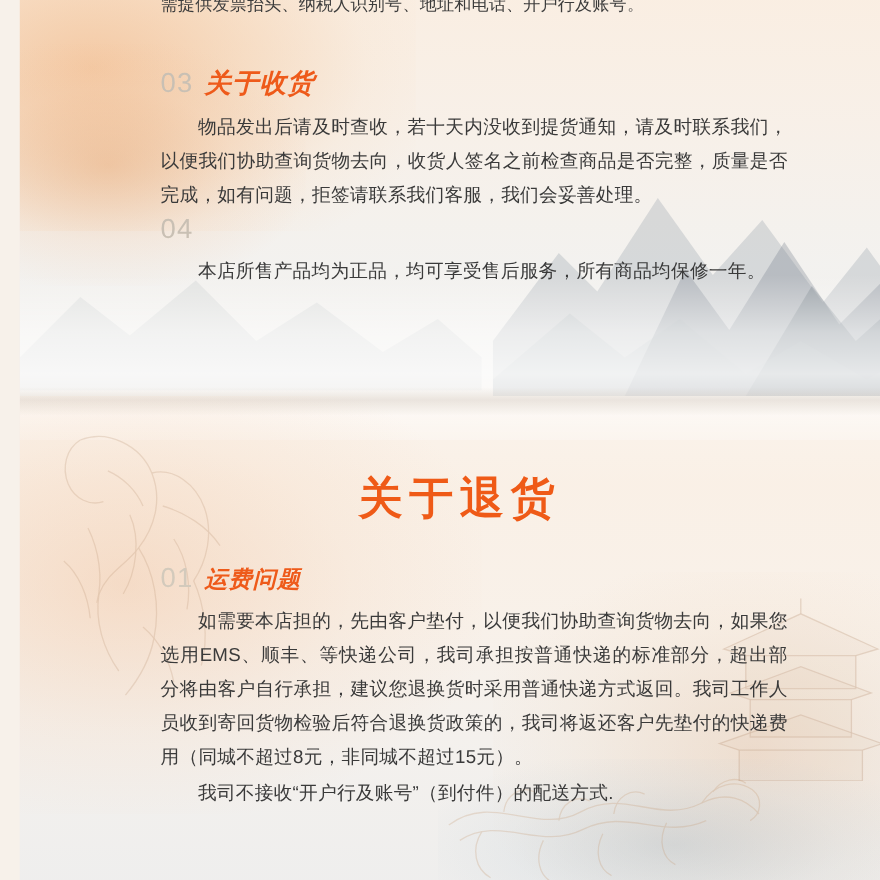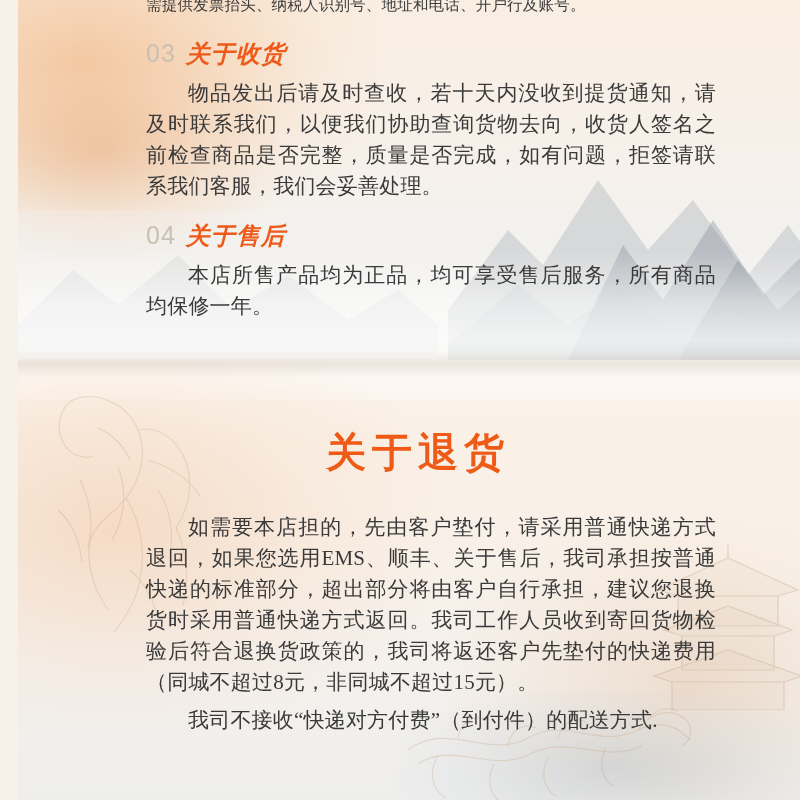--- a/index.html
+++ b/index.html
@@ -168,27 +168,26 @@
     font-size: 24px;
     color: #ee5a1a;
     font-weight: 700;
     letter-spacing: 1px;
     font-style: italic;
   }
   .sec-title.sub {
     font-size: 21px;
   }
   .sec-body {
-    font-size: 21px;
+    font-size: 17px;
     line-height: 31px;
     color: #3a3a3a;
     text-align: justify;
     text-indent: 2em;
     letter-spacing: 0.2px;
-    font-family: Liberation Serif, serif;
   }
 
   .big-title {
     position: absolute;
     left: 0;
     top: 425px;
     width: 800px;
     text-align: center;
     font-size: 40px;
     font-weight: 700;
@@ -277,40 +276,43 @@
         <path d="M44 152 L44 180 L156 180 L156 152"></path>
         <path d="M100 28 L100 14"></path>
       </g>
     </svg>
   </div>
 
   <div class="content">
 
     <div class="para-top">需提供发票抬头、纳税人识别号、地址和电话、开户行及账号。</div>
 
-    <div class="section" style="top:38px;">
+    <div class="section" style="top:60px;">
       <div class="sec-head">
         <span class="sec-num">03</span>
         <span class="sec-title">关于收货</span>
       </div>
       <div class="sec-body">物品发出后请及时查收，若十天内没收到提货通知，请及时联系我们，以便我们协助查询货物去向，收货人签名之前检查商品是否完整，质量是否完成，如有问题，拒签请联系我们客服，我们会妥善处理。</div>
     </div>
 
-    <div class="section" style="top:220px;">
+    <div class="section" style="top:194px;">
       <div class="sec-head">
         <span class="sec-num">04</span>
-        <span class="sec-title">关于售后</span>
       </div>
       <div class="sec-body">本店所售产品均为正品，均可享受售后服务，所有商品均保修一年。</div>
     </div>
 
     <div class="big-title">关于退货</div>
 
     <div class="section" style="top:512px;">
-      <div class="sec-body">如需要本店担的，先由客户垫付，请采用普通快递方式退回，如果您选用EMS、顺丰、关于售后，我司承担按普通快递的标准部分，超出部分将由客户自行承担，建议您退换货时采用普通快递方式返回。我司工作人员收到寄回货物检验后符合退换货政策的，我司将返还客户先垫付的快递费用（同城不超过8元，非同城不超过15元）。</div>
+      <div class="sec-head">
+        <span class="sec-num lower">01</span>
+        <span class="sec-title sub">运费问题</span>
+      </div>
+      <div class="sec-body">如需要本店担的，先由客户垫付，以便我们协助查询货物去向，如果您选用EMS、顺丰、等快递公司，我司承担按普通快递的标准部分，超出部分将由客户自行承担，建议您退换货时采用普通快递方式返回。我司工作人员收到寄回货物检验后符合退换货政策的，我司将返还客户先垫付的快递费用（同城不超过8元，非同城不超过15元）。</div>
     </div>
 
     <div class="section" style="top:705px;">
-      <div class="sec-body">我司不接收“快递对方付费”（到付件）的配送方式.</div>
+      <div class="sec-body">我司不接收“开户行及账号”（到付件）的配送方式.</div>
     </div>
 
   </div>
 </div>
 
 </body></html>

